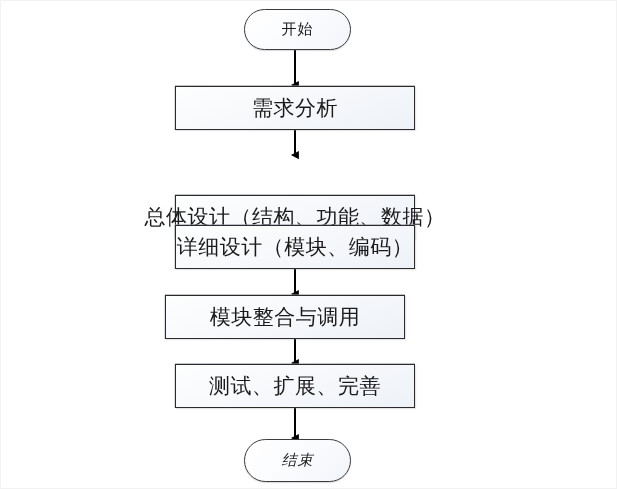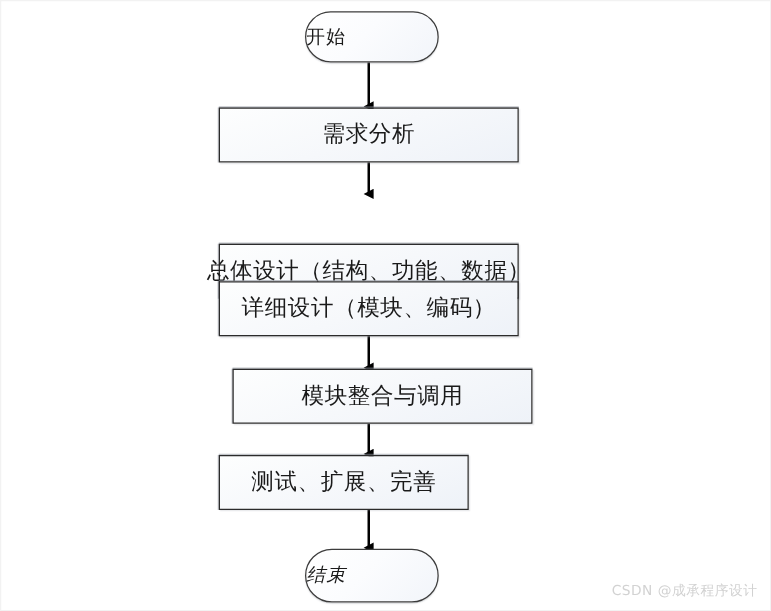--- a/index.html
+++ b/index.html
@@ -30,37 +30,38 @@
   
   .node-term {
     position: absolute;
     box-sizing: border-box;
     border: 1.3px solid #3c3c3c;
     border-radius: 24px;
     background: linear-gradient(135deg, #ffffff 0%, #fbfcfe 45%, #f2f5fa 100%);
     box-shadow: 0 1px 1px rgba(120,125,135,0.30);
     display: flex;
     align-items: center;
+    justify-content: center;
   }
   
   .node-proc {
     position: absolute;
     box-sizing: border-box;
     border: 1.1px solid #2b2b2b;
     background: linear-gradient(160deg, #fdfefe 0%, #f6f8fb 50%, #eef2f8 100%);
     box-shadow: 0 -1px 0 0 rgba(140,145,155,0.55),
                 -1px 0 0 0 rgba(150,155,165,0.35),
                 1px 1px 1px rgba(150,155,165,0.25);
     display: flex;
     align-items: center;
     justify-content: center;
   }
   .node-label {
     color: #1a1a1a;
-    font-size: 18px;
+    font-size: 21px;
     line-height: 1;
     letter-spacing: 0.5px;
     white-space: nowrap;
     font-family: "DejaVu Sans", "Liberation Sans", sans-serif;
   }
   .node-term .node-label {
     font-size: 15px;
     letter-spacing: 1px;
   }
   .watermark {
@@ -102,26 +103,25 @@
       </div>
       <div class="node-proc" style="left: 174px; top: 85px; width: 240px; height: 44px;">
         <span class="node-label">需求分析</span>
       </div>
       <div class="node-proc" style="left: 174px; top: 155px; width: 240px; height: 44px; margin-top: 39px;">
         <span class="node-label">总体设计（结构、功能、数据）</span>
       </div>
       <div class="node-proc" style="left: 174px; top: 224px; width: 240px; height: 44px; text-align: right;">
         <span class="node-label">详细设计（模块、编码）</span>
       </div>
-      <div class="node-proc" style="left: 185px; top: 294px; width: 240px; height: 44px;">
+      <div class="node-proc" style="left: 164px; top: 294px; width: 240px; height: 44px;">
         <span class="node-label">模块整合与调用</span>
       </div>
-      <div class="node-proc" style="left: 174px; top: 363px; width: 200px; height: 44px; text-align: center;">
+      <div class="node-proc" style="left: 174px; top: 363px; width: 240px; height: 44px; text-align: center;">
         <span class="node-label">测试、扩展、完善</span>
       </div>
       <div class="node-term" style="left: 243px; top: 438px; width: 107px; height: 43px; border-radius: 21.5px; font-style: italic;">
         <span class="node-label">结束</span>
       </div>
     </div>
 
-  <div class="watermark">CSDN @成承程序设计</div>
 
 </div>
 
 </body></html>

